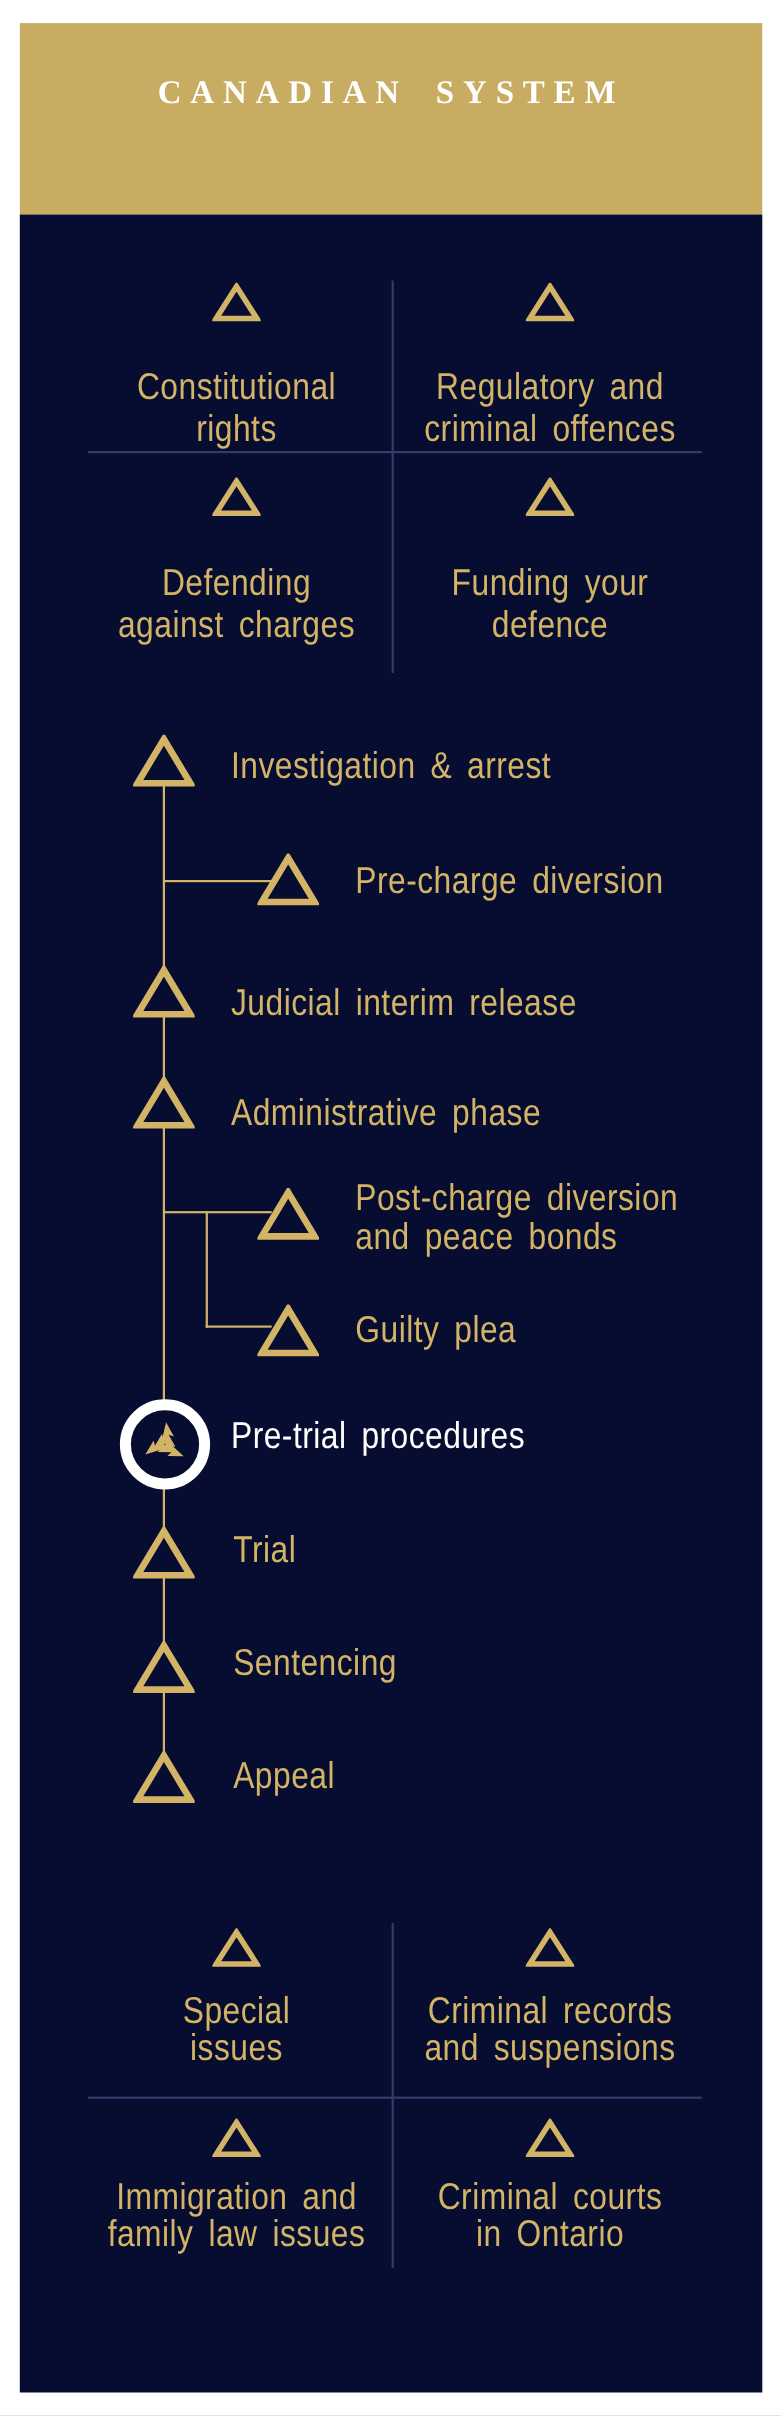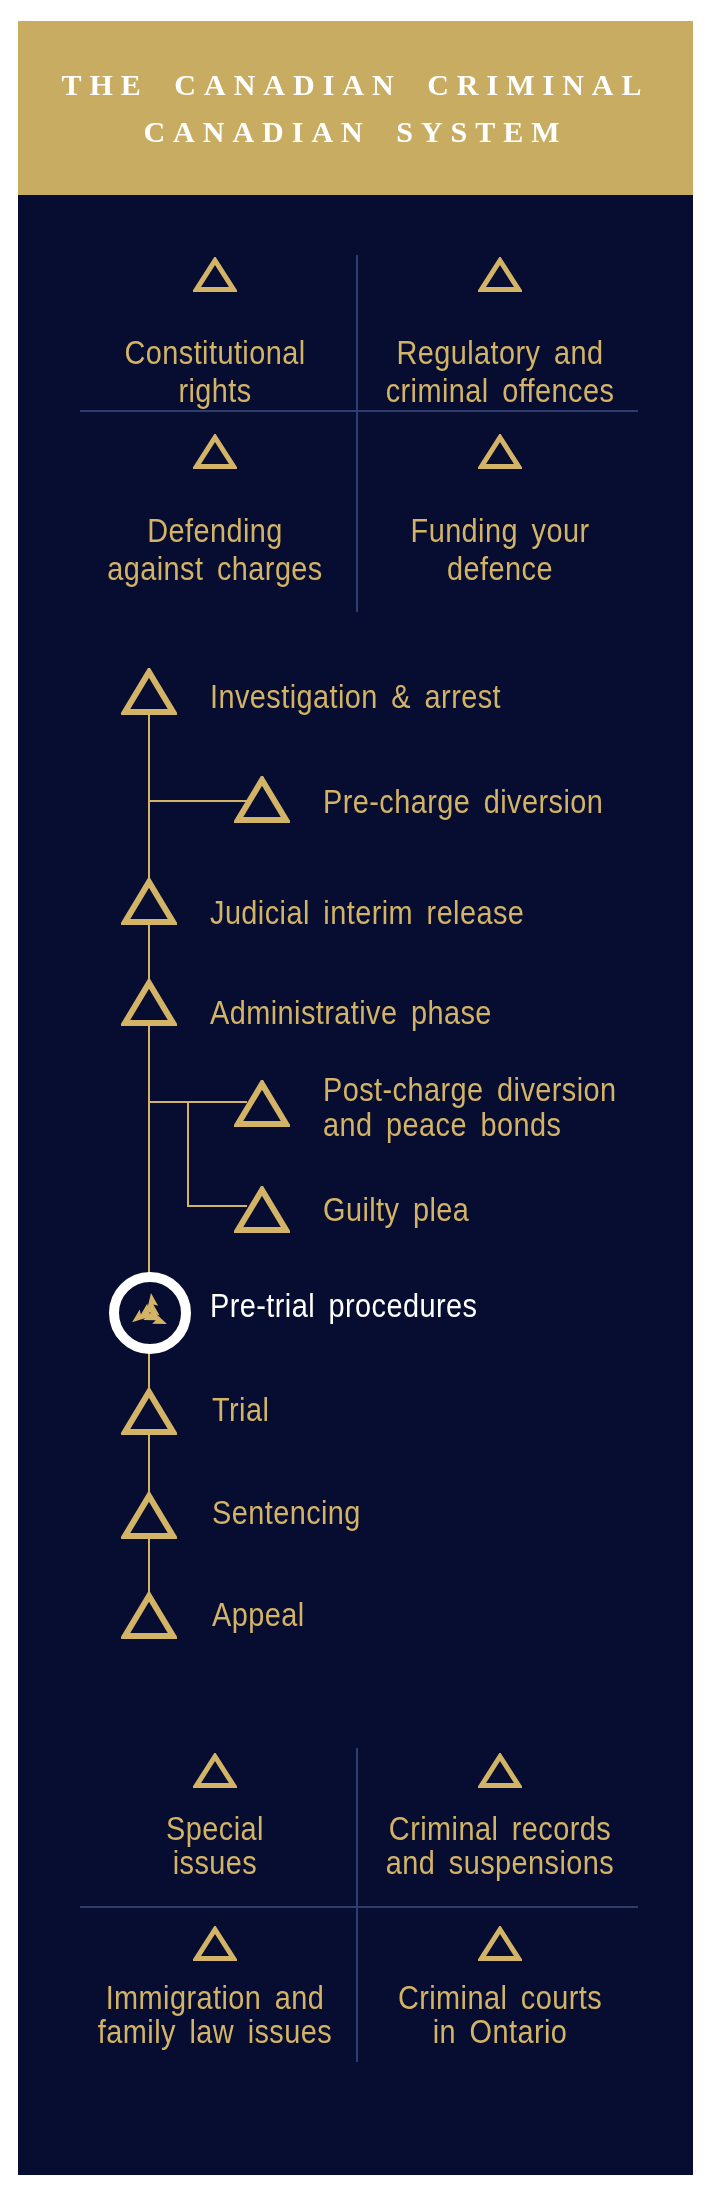--- a/index.html
+++ b/index.html
@@ -43,21 +43,20 @@
 </style>
 </head>
 <body>
 
 <div class="page">
 
   <div class="card-gold"></div>
   <div class="card-navy"></div>
 
   <div class="title">
-    <span class="ln" style="display:block">THE CANADIAN CRIMINAL</span>
     <span class="ln" style="display:block">CANADIAN SYSTEM</span>
   </div>
 
   <div class="vdiv" style="left:356px;top:255px;height:357px;"></div>
   <div class="hdiv" style="left:80px;top:410px;width:558px;"></div>
 
   <svg class="tri" style="left:193px;top:257px;" width="44" height="36" viewBox="0 0 44 36">
       <path d="M22 3.5 L40.5 32.5 L3.5 32.5 Z" style="fill:none;stroke:var(--gold)" stroke-width="5"></path>
     </svg>
   <div class="glbl" style="left:65px;top:333px;line-height:38px;">

